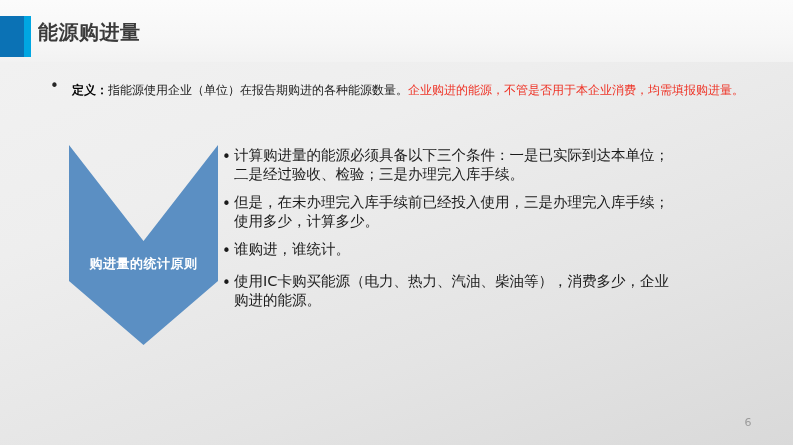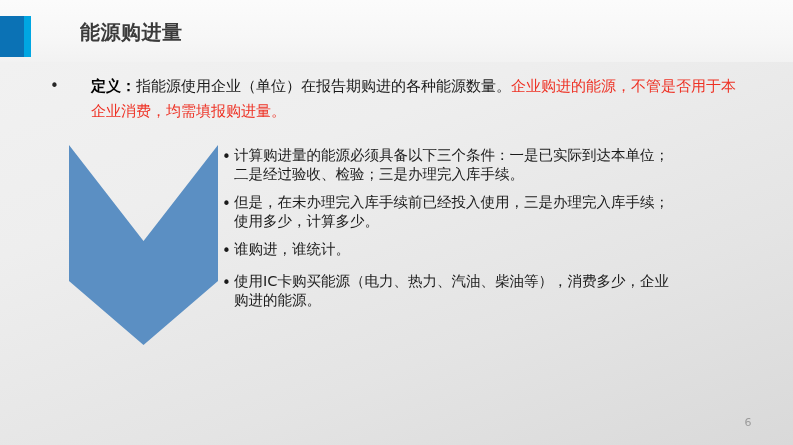--- a/index.html
+++ b/index.html
@@ -48,21 +48,20 @@
   }
   .slide-title {
     position: absolute;
     left: 38px;
     top: 19px;
     font-size: 20px;
     font-weight: bold;
     color: #3b3b3b;
     letter-spacing: 0.5px;
     white-space: nowrap;
-    margin-left: 42px;
   }
 
   
   .definition-row {
     position: absolute;
     left: 46px;
     top: 74px;
     width: 700px;
     display: flex;
     align-items: flex-start;
@@ -71,25 +70,24 @@
     flex: 0 0 auto;
     width: 22px;
     font-size: 15px;
     line-height: 24px;
     color: #262626;
     text-align: left;
     padding-left: 4px;
   }
   .def-text {
     flex: 1 1 auto;
-    font-size: 15px;
-    line-height: 25px;
+    font-size: 12px;
+    line-height: 32px;
     color: #1a1a1a;
     text-indent: 0;
-    margin-left: 19px;
   }
   .def-label {
     font-weight: bold;
     color: #000000;
   }
   .def-red {
     color: #ee3124;
   }
 
   
@@ -164,20 +162,21 @@
   <div class="slide-title">能源购进量</div>
 
   <div class="definition-row">
     <span class="def-bullet">•</span>
     <div class="def-text">
       <span class="def-label">定义：</span><span>指能源使用企业（单位）在报告期购进的各种能源数量。</span><span class="def-red">企业购进的能源，不管是否用于本企业消费，均需填报购进量。</span>
     </div>
   </div>
 
   <div class="chevron"></div>
+  <div class="chevron-label">购进量的统计原则</div>
 
   <div class="bullet-panel">
     <div class="bullet-item">
       <span class="bullet-dot">•</span>
       <span class="bullet-text">计算购进量的能源必须具备以下三个条件：一是已实际到达本单位；二是经过验收、检验；三是办理完入库手续。</span>
     </div>
     <div class="bullet-item">
       <span class="bullet-dot">•</span>
       <span class="bullet-text">但是，在未办理完入库手续前已经投入使用，三是办理完入库手续；使用多少，计算多少。</span>
     </div>

